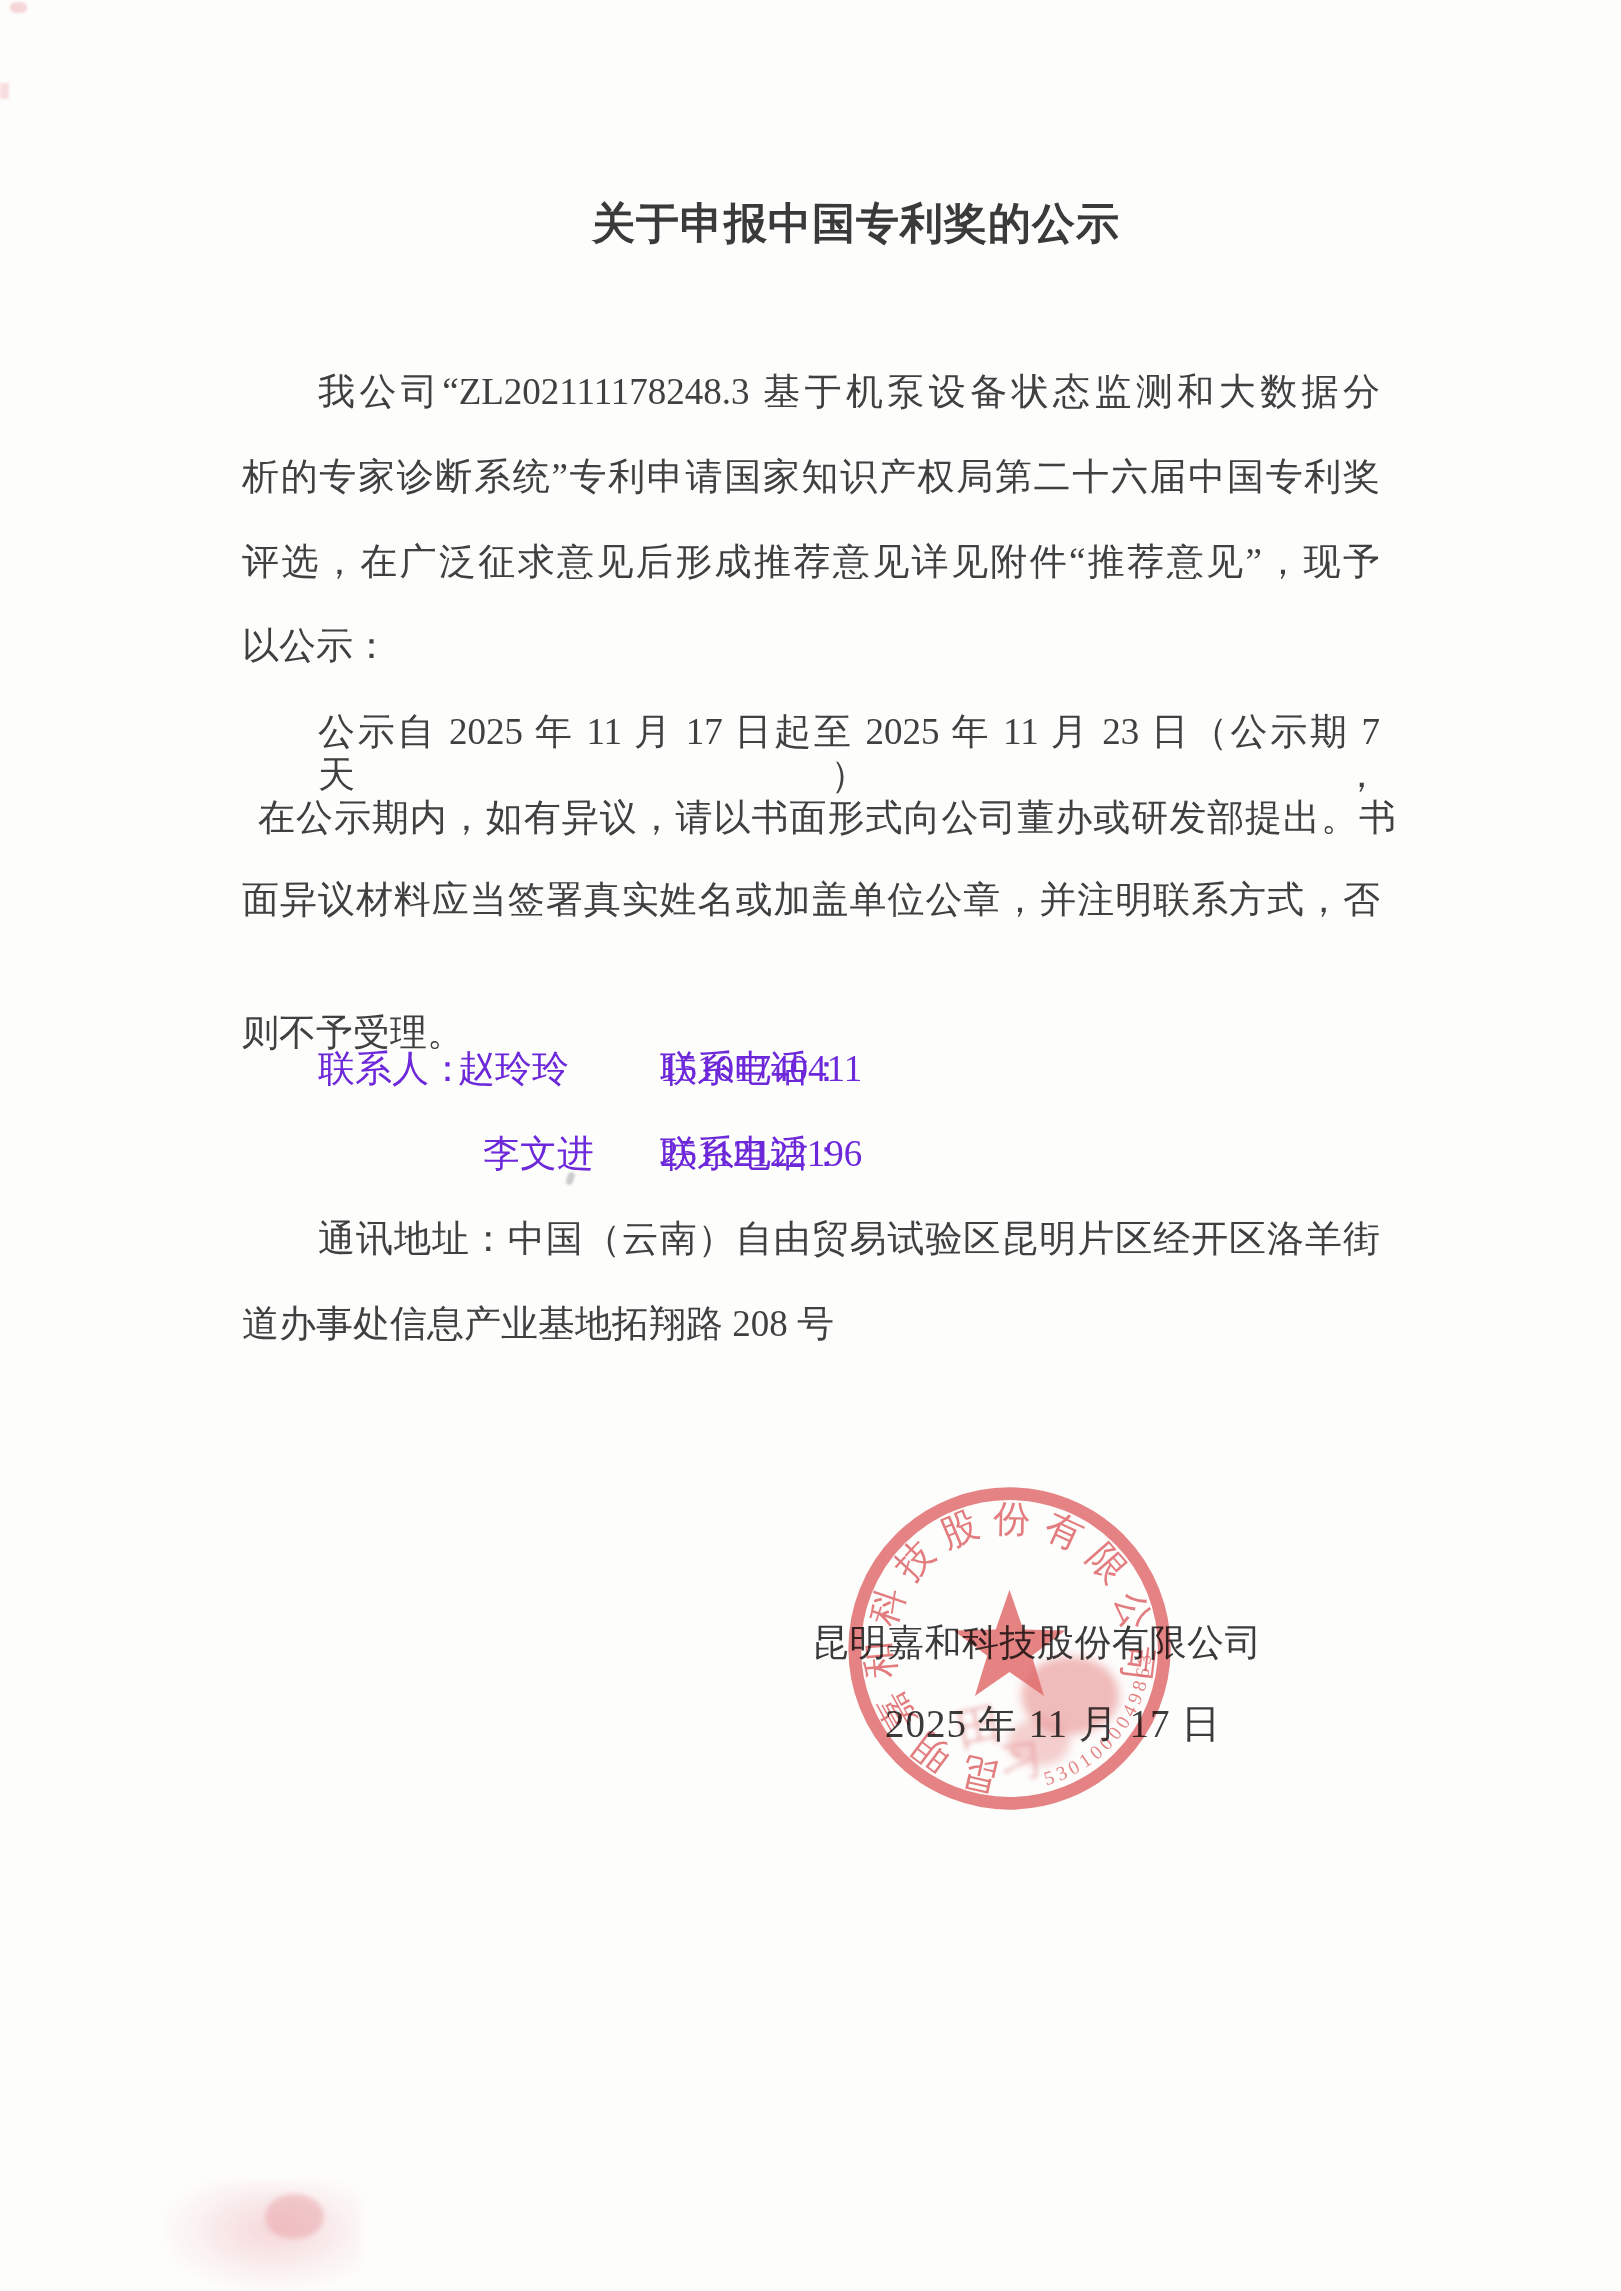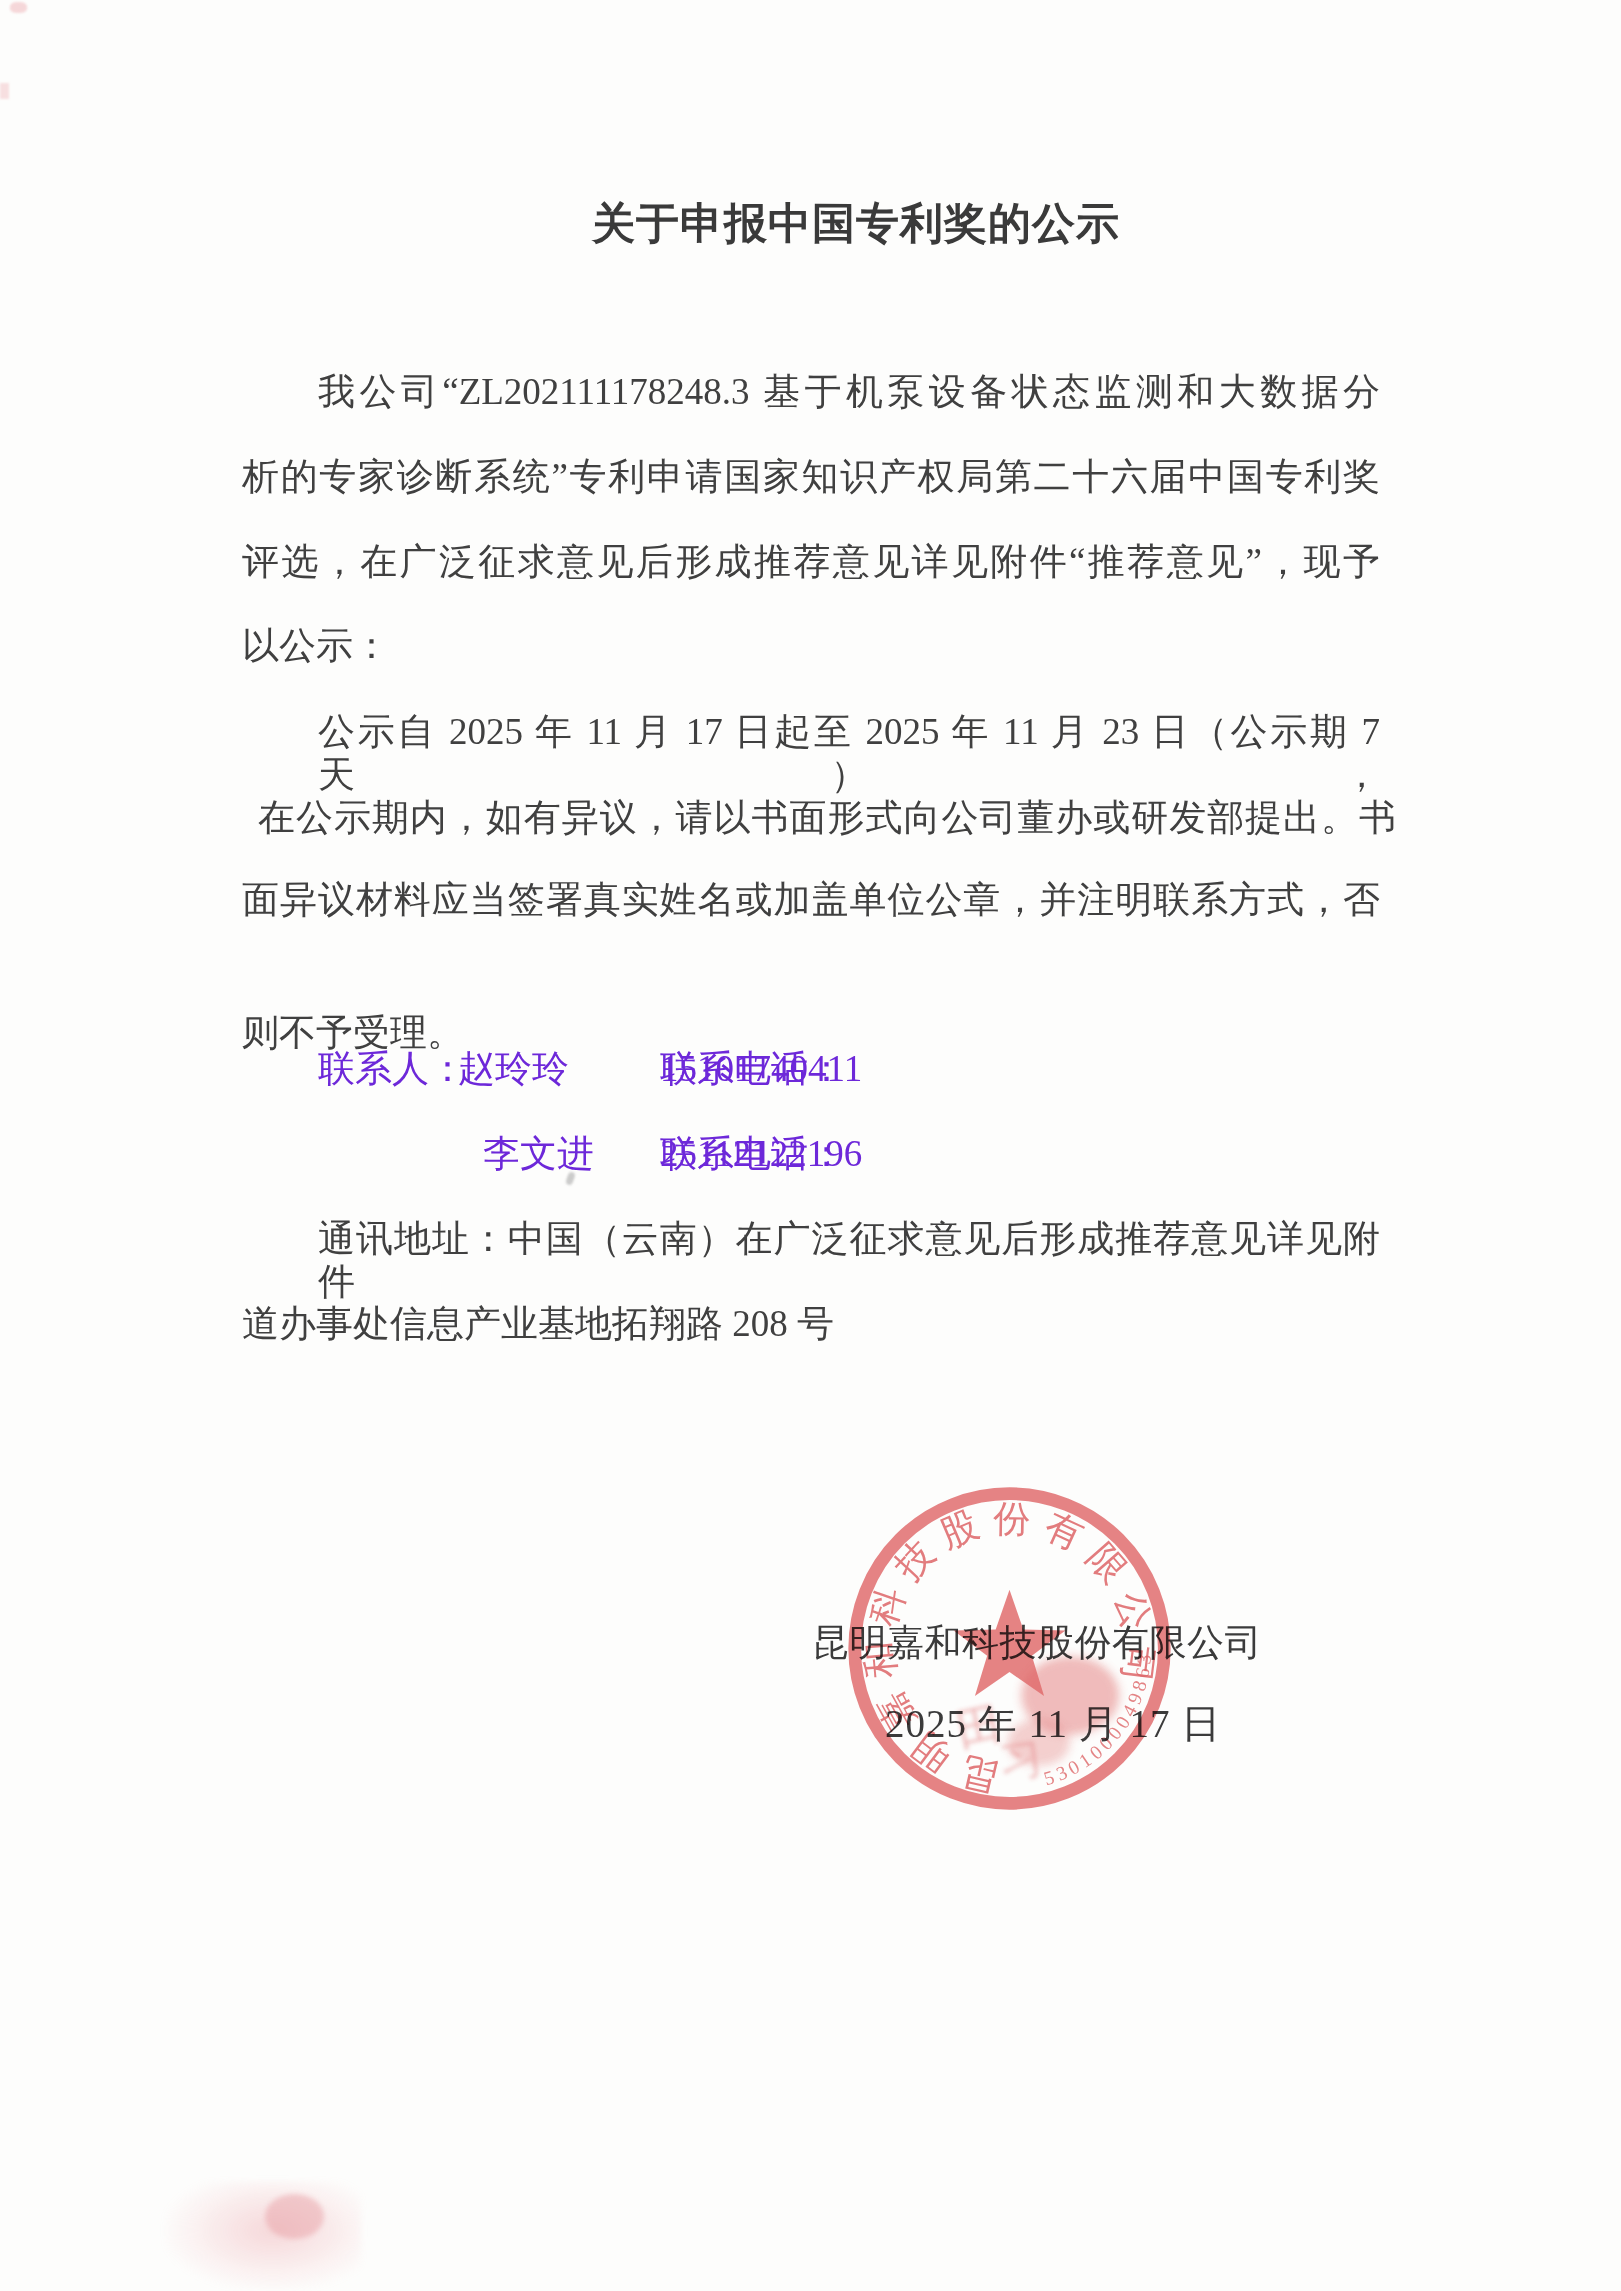--- a/index.html
+++ b/index.html
@@ -78,21 +78,21 @@
   </div>
   <div class="contact-row" style="top:1132px">
     <span style="left:241px">李文进</span>
     <span style="left:418px">
         <span>联系电话：</span>
         <span>25112122196</span>
       </span>
   </div>
 
   <div id="address-block">
-      <div class="line j indent" style="top: 1217px;">通讯地址：中国（云南）在广泛征求意见后形成推荐意见详见附件</div>
+      <div class="line j indent" style="top: 1217px;">通讯地址：中国（云南）自由贸易试验区昆明片区经开区洛羊街</div>
       <div class="line" style="top: 1302px;">道办事处信息产业基地拓翔路 208 号</div>
     </div>
 
   <div class="sig sig-company">昆明嘉和科技股份有限公司</div>
   <div class="sig sig-date">2025 年 11 月 17 日</div>
 
   <div class="seal">
     <svg width="337" height="337" viewBox="-172 -172 344 344">
       <circle cx="0" cy="0" r="158" fill="none" stroke="#de5b5e" stroke-width="13" opacity="0.82"></circle>
       <polygon points="0,-60 14.1,-19.4 57.1,-18.5 22.8,7.4 35.3,48.5 0,24 -35.3,48.5 -22.8,7.4 -57.1,-18.5 -14.1,-19.4" fill="#e06263" opacity="0.85"></polygon>

